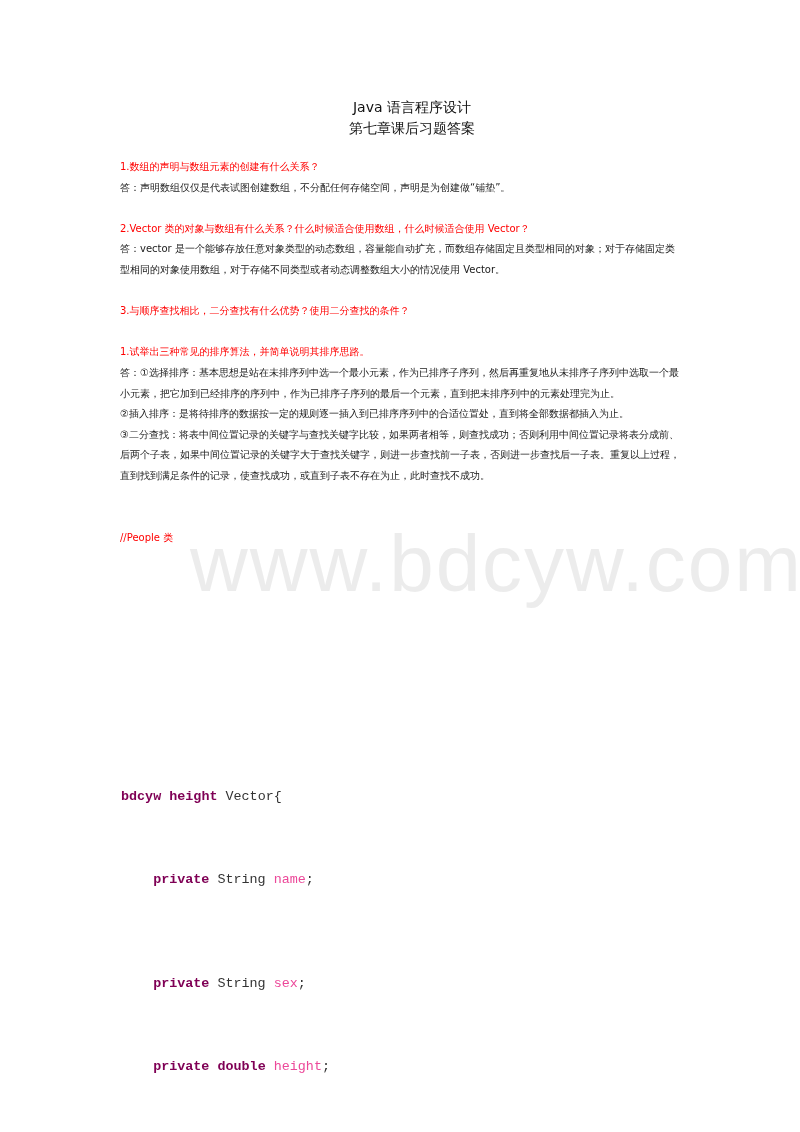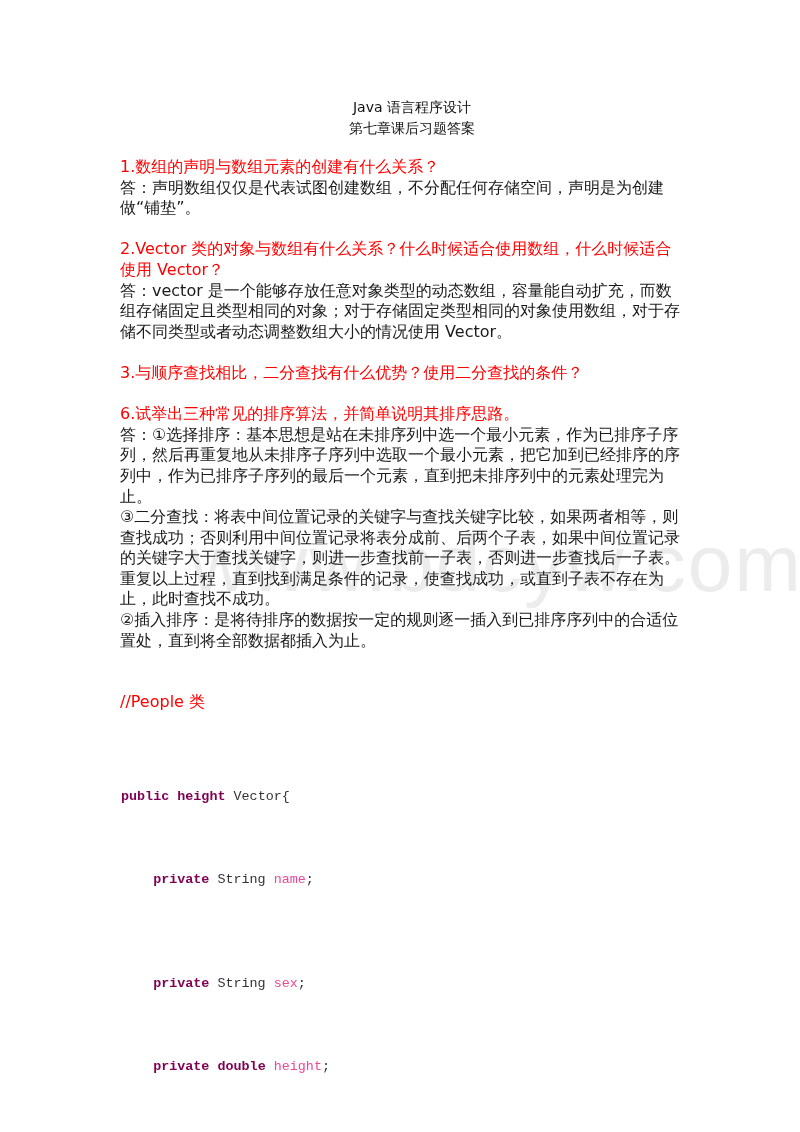--- a/index.html
+++ b/index.html
@@ -30,21 +30,21 @@
       text-align: center;
       font-size: 14px;
       line-height: 21px;
       color: #111;
     }
     .content {
       position: absolute;
       left: 120px;
       top: 157px;
       width: 562px;
-      font-size: 16px;
+      font-size: 10px;
       line-height: 20.6px;
       color: #1a1a1a;
     }
     .q {
       color: #ff0000;
     }
     .gap {
       height: 20.6px;
     }
     .para {
@@ -94,32 +94,32 @@
     <p class="para">答：声明数组仅仅是代表试图创建数组，不分配任何存储空间，声明是为创建做“铺垫”。</p>
     <div class="gap"></div>
 
     <p class="para q">2.Vector 类的对象与数组有什么关系？什么时候适合使用数组，什么时候适合使用 Vector？</p>
     <p class="para">答：vector 是一个能够存放任意对象类型的动态数组，容量能自动扩充，而数组存储固定且类型相同的对象；对于存储固定类型相同的对象使用数组，对于存储不同类型或者动态调整数组大小的情况使用 Vector。</p>
     <div class="gap"></div>
 
     <p class="para q">3.与顺序查找相比，二分查找有什么优势？使用二分查找的条件？</p>
     <div class="gap"></div>
 
-    <p class="para q">6.试举出三种常见的排序算法，并简单说明其排序思路。</p>
+    <p class="para q">1.试举出三种常见的排序算法，并简单说明其排序思路。</p>
     <p class="para">答：①选择排序：基本思想是站在未排序列中选一个最小元素，作为已排序子序列，然后再重复地从未排序子序列中选取一个最小元素，把它加到已经排序的序列中，作为已排序子序列的最后一个元素，直到把未排序列中的元素处理完为止。</p>
+    <p class="para">②插入排序：是将待排序的数据按一定的规则逐一插入到已排序序列中的合适位置处，直到将全部数据都插入为止。</p>
     <p class="para">③二分查找：将表中间位置记录的关键字与查找关键字比较，如果两者相等，则查找成功；否则利用中间位置记录将表分成前、后两个子表，如果中间位置记录的关键字大于查找关键字，则进一步查找前一子表，否则进一步查找后一子表。重复以上过程，直到找到满足条件的记录，使查找成功，或直到子表不存在为止，此时查找不成功。</p>
-    <p class="para">②插入排序：是将待排序的数据按一定的规则逐一插入到已排序序列中的合适位置处，直到将全部数据都插入为止。</p>
     <div class="gap"></div>
 
     <div class="gap"></div>
     <p class="para q">//People 类</p>
   </div>
 
   <div class="code">
-    <div class="line"><span class="kw">public</span> <span class="kw">height</span><span> Vector{</span></div>
+    <div class="line"><span class="kw">bdcyw</span> <span class="kw">height</span><span> Vector{</span></div>
 
     <div class="line">    <span class="kw">private</span><span> String </span><span class="field">name</span><span>;</span></div>
 
 
     <div class="line">    <span class="kw">private</span><span> String </span><span class="field">sex</span><span>;</span></div>
 
     <div class="line">    <span class="kw">private</span> <span class="kw">double</span> <span class="field">height</span><span>;</span></div>
 
     
 

